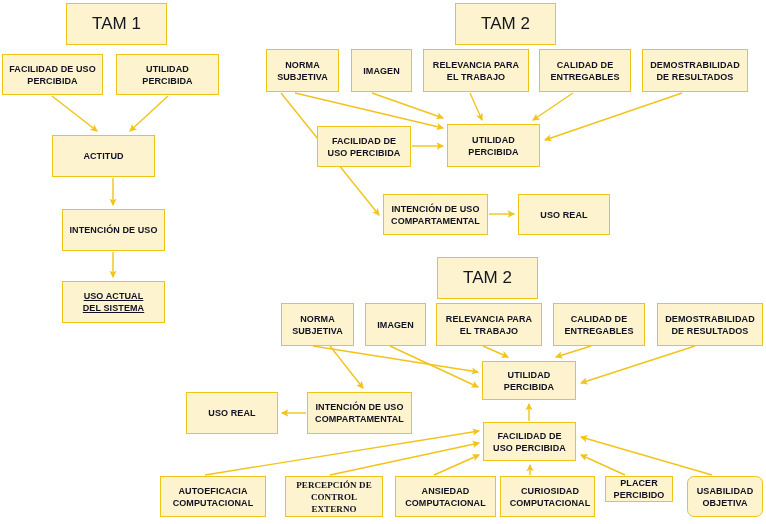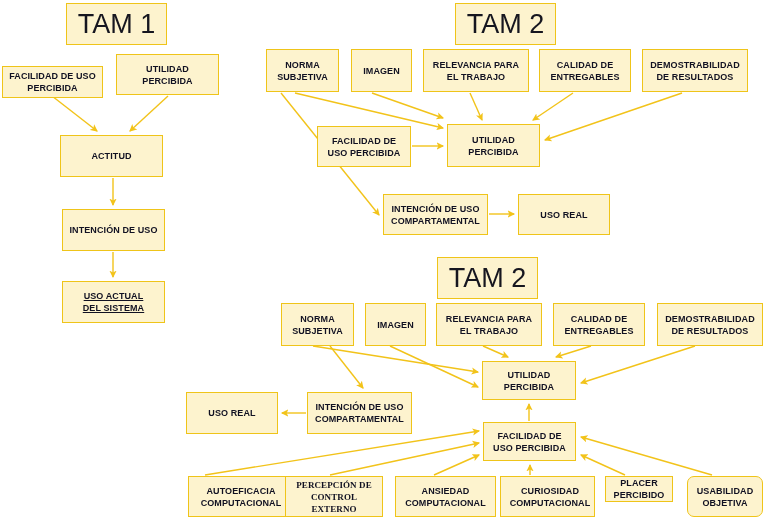--- a/index.html
+++ b/index.html
@@ -26,21 +26,21 @@
     color:#111122;
     font-weight:bold;
     font-size:9px;
     line-height:12px;
     letter-spacing:0.1px;
     padding:1px 3px;
     white-space:pre-line;
   }
   .node.title{
     font-weight:normal;
-    font-size:27px;
+    font-size:17px;
     line-height:24px;
     letter-spacing:0px;
     color:#16161f;
   }
   svg.edges{
     position:absolute;
     left:0; top:0;
     width:766px;
     height:524px;
     pointer-events:none;
@@ -82,25 +82,25 @@
         <line x1="330" y1="475" x2="479" y2="443" marker-end="url(#ah)"></line>
         <line x1="434" y1="475" x2="479" y2="455" marker-end="url(#ah)"></line>
         <line x1="530" y1="475" x2="530" y2="465" marker-end="url(#ah)"></line>
         <line x1="625" y1="475" x2="581" y2="455" marker-end="url(#ah)"></line>
         <line x1="712" y1="475" x2="581" y2="437" marker-end="url(#ah)"></line>
       </g>
   </svg>
 
   <div id="node-layer">
       <div class="node title" style="left: 66px; top: 3px; width: 101px; height: 42px;">TAM 1</div>
-      <div class="node" style="left: 2px; top: 54px; width: 101px; height: 32px; margin-top: 12px;">FACILIDAD DE USO
+      <div class="node" style="left: 2px; top: 54px; width: 101px; height: 41px;">FACILIDAD DE USO
 PERCIBIDA</div>
       <div class="node" style="left: 116px; top: 54px; width: 103px; height: 41px;">UTILIDAD
 PERCIBIDA</div>
-      <div class="node" style="left: 60px; top: 135px; width: 103px; height: 42px;">ACTITUD</div>
+      <div class="node" style="left: 52px; top: 135px; width: 103px; height: 42px;">ACTITUD</div>
       <div class="node" style="left: 62px; top: 209px; width: 103px; height: 42px;">INTENCIÓN DE USO</div>
       <div class="node" style="left: 62px; top: 281px; width: 103px; height: 42px; text-decoration: underline;">USO ACTUAL
 DEL SISTEMA</div>
       <div class="node title" style="left: 455px; top: 3px; width: 101px; height: 42px;">TAM 2</div>
       <div class="node" style="left: 266px; top: 49px; width: 73px; height: 43px;">NORMA
 SUBJETIVA</div>
       <div class="node" style="left: 351px; top: 49px; width: 61px; height: 43px;">IMAGEN</div>
       <div class="node" style="left: 423px; top: 49px; width: 106px; height: 43px;">RELEVANCIA PARA
 EL TRABAJO</div>
       <div class="node" style="left: 539px; top: 49px; width: 92px; height: 43px;">CALIDAD DE
@@ -124,21 +124,21 @@
 ENTREGABLES</div>
       <div class="node" style="left: 657px; top: 303px; width: 106px; height: 43px;">DEMOSTRABILIDAD
 DE RESULTADOS</div>
       <div class="node" style="left: 482px; top: 361px; width: 94px; height: 39px;">UTILIDAD
 PERCIBIDA</div>
       <div class="node" style="left: 483px; top: 422px; width: 93px; height: 39px;">FACILIDAD DE
 USO PERCIBIDA</div>
       <div class="node" style="left: 307px; top: 392px; width: 105px; height: 42px;">INTENCIÓN DE USO
 COMPARTAMENTAL</div>
       <div class="node" style="left: 186px; top: 392px; width: 92px; height: 42px;">USO REAL</div>
-      <div class="node" style="left: 160px; top: 476px; width: 106px; height: 41px; margin-left: 28px;">AUTOEFICACIA
+      <div class="node" style="left: 160px; top: 476px; width: 106px; height: 41px;">AUTOEFICACIA
 COMPUTACIONAL</div>
       <div class="node" style="left: 285px; top: 476px; width: 98px; height: 41px; font-family: Liberation Serif, serif;">PERCEPCIÓN DE
 CONTROL EXTERNO</div>
       <div class="node" style="left: 395px; top: 476px; width: 101px; height: 41px;">ANSIEDAD
 COMPUTACIONAL</div>
       <div class="node" style="left: 500px; top: 476px; width: 95px; height: 41px; padding-left: 8px;">CURIOSIDAD
 COMPUTACIONAL</div>
       <div class="node" style="left: 605px; top: 476px; width: 68px; height: 26px;">PLACER
 PERCIBIDO</div>
       <div class="node" style="left: 687px; top: 476px; width: 76px; height: 41px; border-radius: 7px;">USABILIDAD

